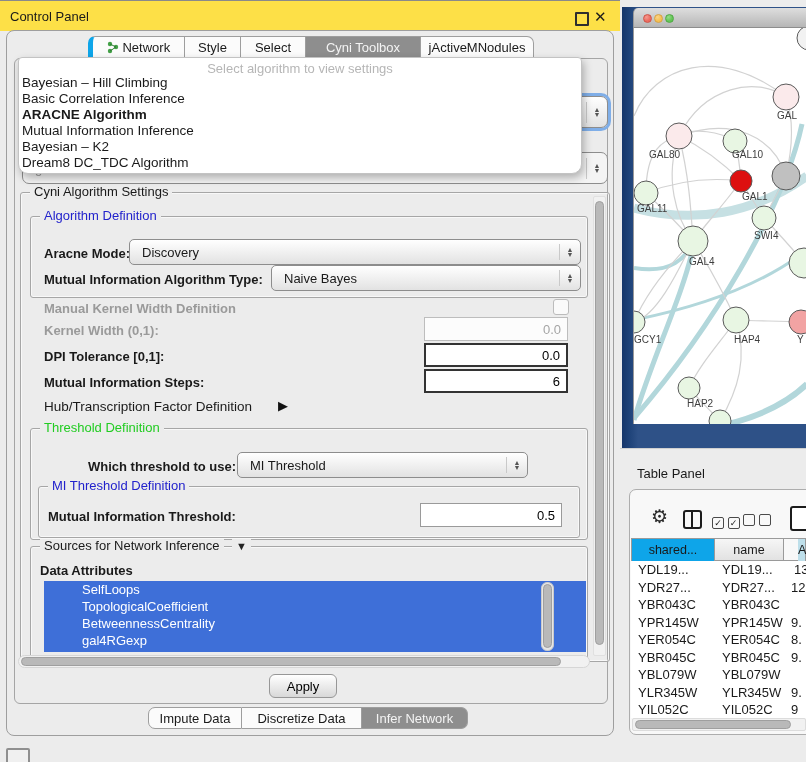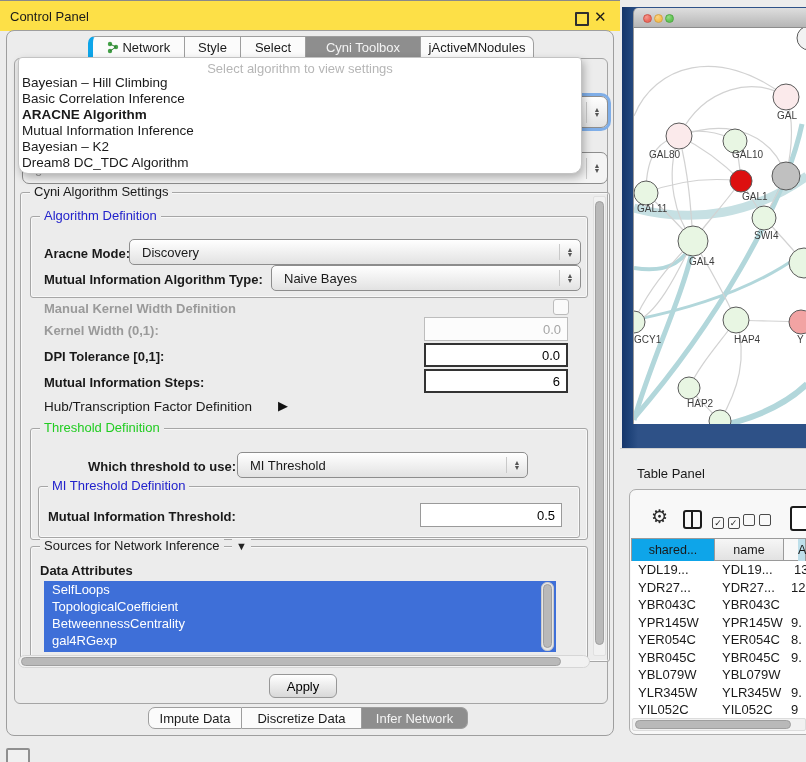--- a/index.html
+++ b/index.html
@@ -32,21 +32,21 @@
         padding-right:6px;font-size:13px;font-family:"Liberation Sans",sans-serif;}
   
   .sbtrack{position:absolute;background:#f1f1f1;border:1px solid #d6d6d6;border-radius:7px;box-sizing:border-box;}
   .sbthumb{position:absolute;background:#b9b9b9;border:1px solid #9f9f9f;border-radius:6px;box-sizing:border-box;}
   
   .popup{position:absolute;left:18px;top:57px;width:562px;height:115px;background:#fff;
          border:1px solid #c3c3c3;border-radius:4px 4px 10px 10px;box-shadow:2px 4px 9px rgba(0,0,0,.28);z-index:50;}
   .popup .ph{text-align:center;color:#b6b6b6;padding-top:3px;height:14px;}
   .popup .it{height:16px;line-height:16px;padding-left:3px;font-size:13.5px;}
   
-  .attr-list{position:absolute;background:#3e6fd8;overflow:hidden;}
+  .attr-list{position:absolute;background:#3e6fd8;overflow:hidden;padding-left:30px;}
   .attr-list .li{height:17px;line-height:17px;color:#fff;padding-left:8px;font-size:13px;}
   
   .th{position:absolute;top:538px;height:23px;line-height:23px;box-sizing:border-box;border:1px solid #9a9a9a;
       border-left:none;text-align:center;font-size:12.5px;}
   .trow{position:relative;height:17.5px;line-height:17.5px;font-size:13px;white-space:nowrap;}
   .tcell{position:absolute;top:0;padding-left:7px;}
   .net-label{position:absolute;color:#3e3e3e;font-size:10px;white-space:nowrap;}
   .light{position:absolute;top:6px;width:9px;height:9px;border-radius:50%;box-sizing:border-box;}
 </style>
 </head>

